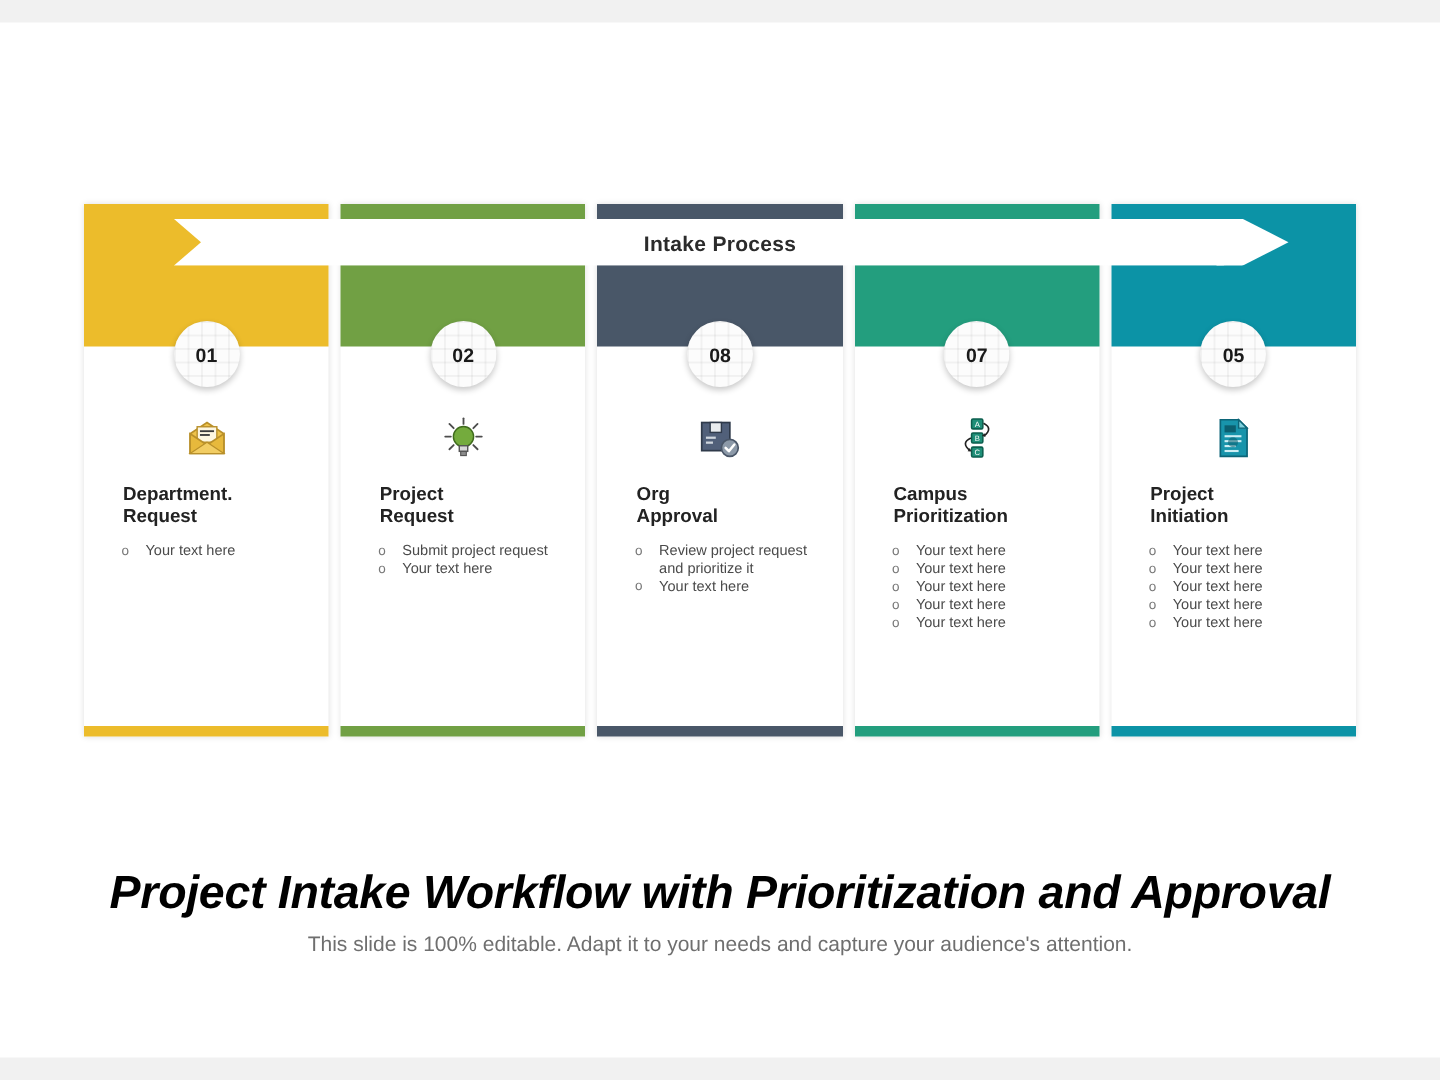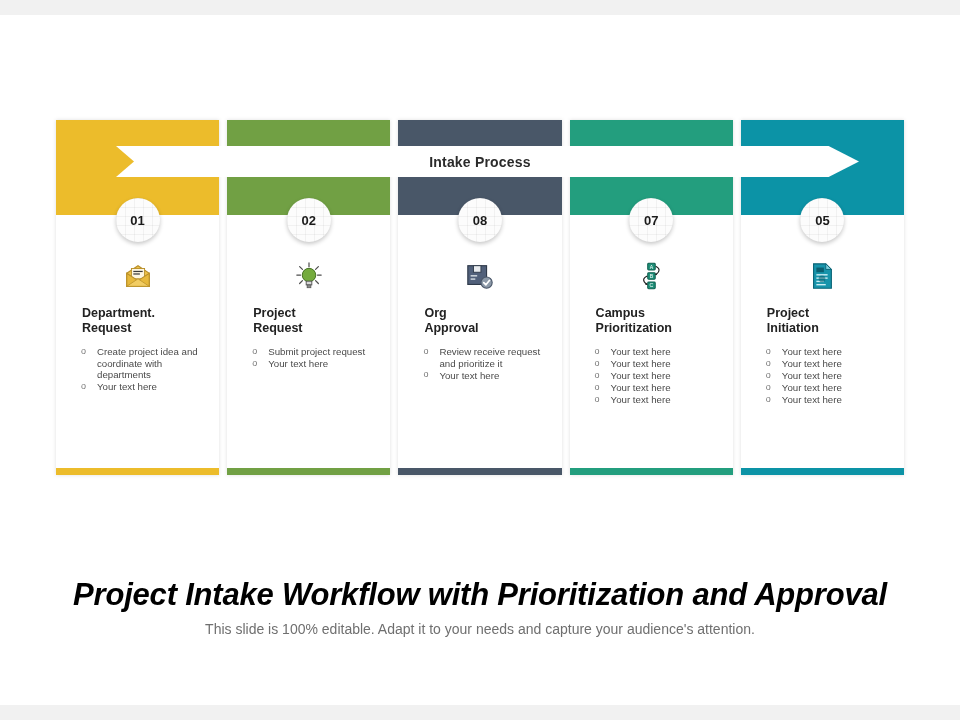--- a/index.html
+++ b/index.html
@@ -14,21 +14,21 @@
     width:960px;height:690px;
     background:#ffffff;
   }
 
   
   .diagram{
     position:absolute;left:56px;top:105px;
     width:848px;height:355px;
   }
   .cols{
-    position:absolute;left:0;top:0;width:100%;height:100%;
+    position:absolute;left:0;top:16px;width:100%;height:100%;
     display:flex;
   }
   .col{
     position:relative;
     flex:1 1 0;
     margin-right:8px;
     height:100%;
     background:#ffffff;
     box-shadow:0 0 4px rgba(0,0,0,.13);
   }
@@ -140,21 +140,20 @@
               <rect x="11" y="13.2" width="7" height="1.3" fill="#3a3a3a"></rect>
               <path d="M4 13 L16 21 L28 13 L28 27 L4 27 Z" fill="#e7b93c" stroke="#b9902a" stroke-width="1.2"></path>
               <path d="M4 27 L16 19 L28 27 Z" fill="#f2cd63" stroke="#b9902a" stroke-width="0.8"></path>
             </svg>
           </div>
           <div class="col-title">
             <span>Department.</span>
             <span>Request</span>
           </div>
           <ul class="bullets">
-            <li>Create project idea and coordinate with departments</li>
             <li>Your text here</li>
           </ul>
         </div>
         <div class="col">
           <div class="band" style="background:#71A044"></div>
           <div class="footbar" style="background:#71A044"></div>
           <div class="num-circle">02</div>
           <div class="icon-wrap">
             <svg xmlns="http://www.w3.org/2000/svg" viewBox="0 0 32 32" width="30" height="30">
               <g stroke="#4d4d4d" stroke-width="1.3" stroke-linecap="round">
@@ -192,21 +191,21 @@
               <rect x="6" y="18.5" width="5" height="1.6" fill="#cfd6de"></rect>
               <circle cx="23" cy="23" r="6" fill="#8c99a8" stroke="#4a5668" stroke-width="1.2"></circle>
               <path d="M20 23 L22.3 25.4 L26.2 20.6" fill="none" stroke="#ffffff" stroke-width="1.8" stroke-linecap="round" stroke-linejoin="round"></path>
             </svg>
           </div>
           <div class="col-title">
             <span>Org</span>
             <span>Approval</span>
           </div>
           <ul class="bullets">
-            <li>Review receive request and prioritize it</li>
+            <li>Review project request and prioritize it</li>
             <li>Your text here</li>
           </ul>
         </div>
         <div class="col">
           <div class="band" style="background:#239E7E"></div>
           <div class="footbar" style="background:#239E7E"></div>
           <div class="num-circle">07</div>
           <div class="icon-wrap">
             <svg xmlns="http://www.w3.org/2000/svg" viewBox="0 0 32 32" width="30" height="30">
               <g fill="#1f8f78" stroke="#0d5f4e" stroke-width="1.1">

